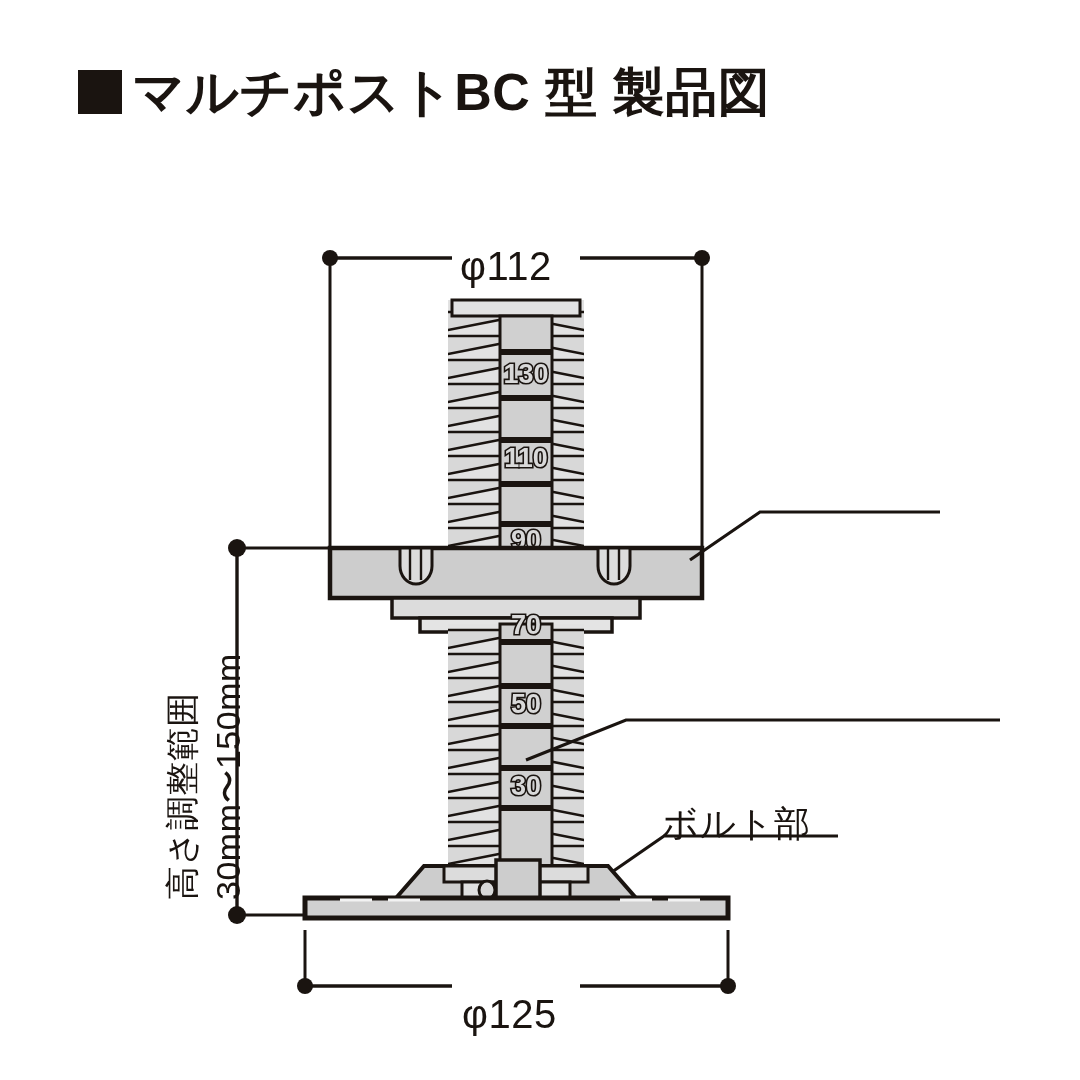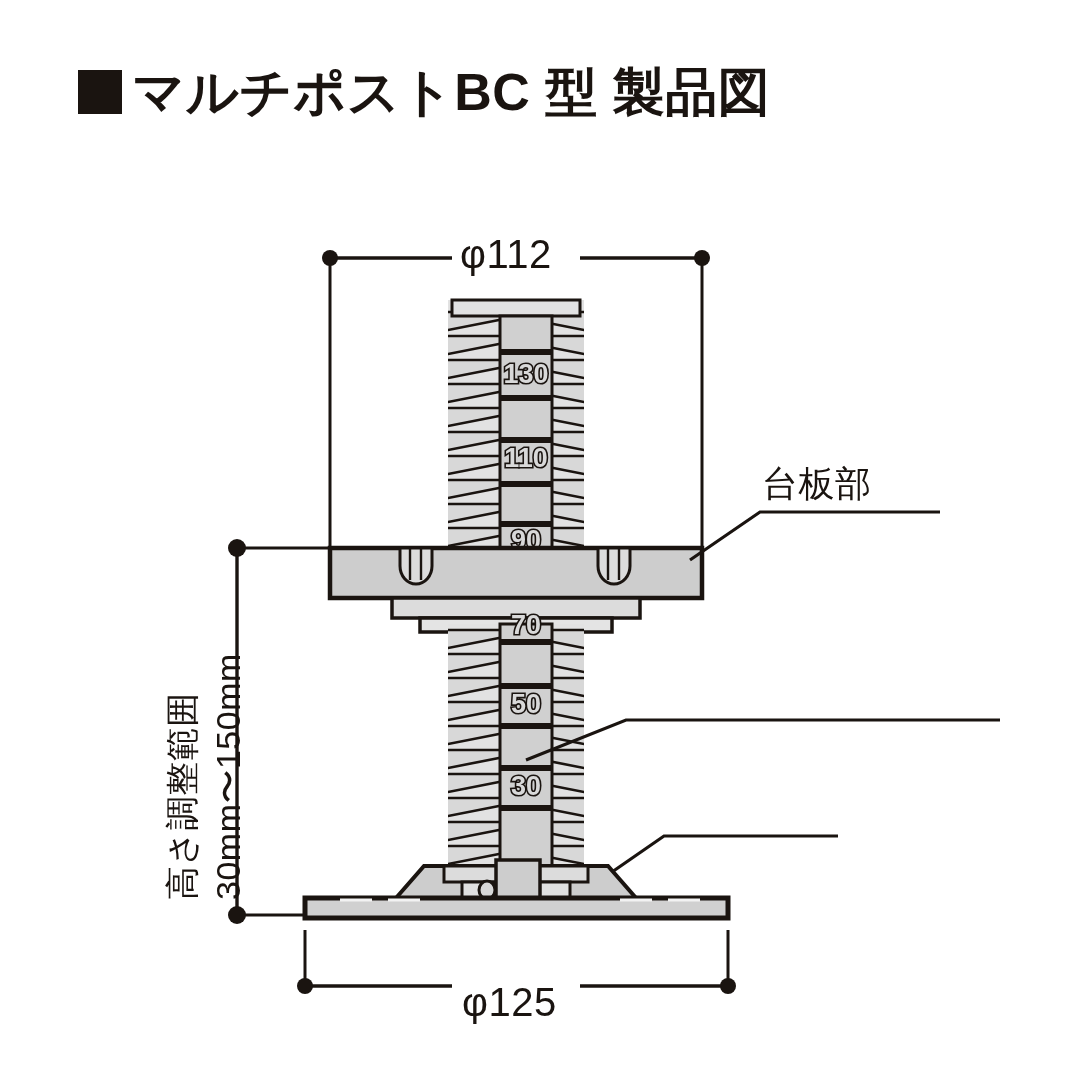--- a/index.html
+++ b/index.html
@@ -25,21 +25,21 @@
   }
   #title-text{
     font-size:52px;font-weight:700;letter-spacing:0.5px;
     color:#1a1410;line-height:1;
   }
 
   
   #art{position:absolute;left:0;top:0;width:1080px;height:1080px;}
 
   
-  .lbl{position:absolute;white-space:nowrap;color:#1a1410;}
+  .lbl{position:absolute;white-space:nowrap;color:#1a1410;margin-top:12px;}
   .lbl-dim{font-size:40px;font-weight:400;letter-spacing:0.5px;}
   .lbl-ann{font-size:36px;font-weight:400;letter-spacing:0.5px;}
 
   #dim-top-label{left:460px;top:232px;}
   #dim-bottom-label{left:462px;top:980px;}
 
   #ann-plate{left:762px;top:460px;}
   #ann-scale{left:632px;top:668px;}
   #ann-bolt{left:662px;top:788px;}
 
@@ -245,21 +245,21 @@
     </g>
     <g>
       <path d="M612,872 L664,836 L838,836" fill="none" stroke="#1a1410" stroke-width="3.2"></path>
     </g>
   </svg>
 
   <div class="lbl lbl-dim" id="dim-top-label">φ112</div>
 
   <div class="lbl lbl-dim" id="dim-bottom-label">φ125</div>
 
-  <div class="lbl lbl-ann" id="ann-plate">台板部</div>
-
-
+
+
+  <div class="lbl lbl-ann" id="ann-bolt">ボルト部</div>
 
   <div class="vlabel" id="vlabel-range">高さ調整範囲</div>
 
   <div class="vlabel" id="vlabel-values">30mm〜150mm</div>
 
 </div>
 
 </body></html>

